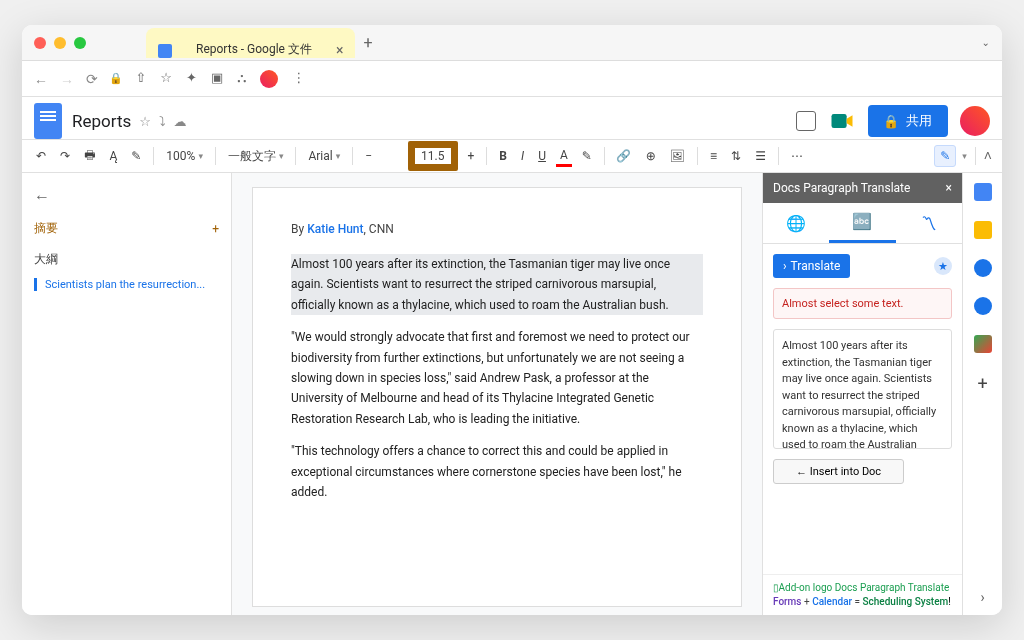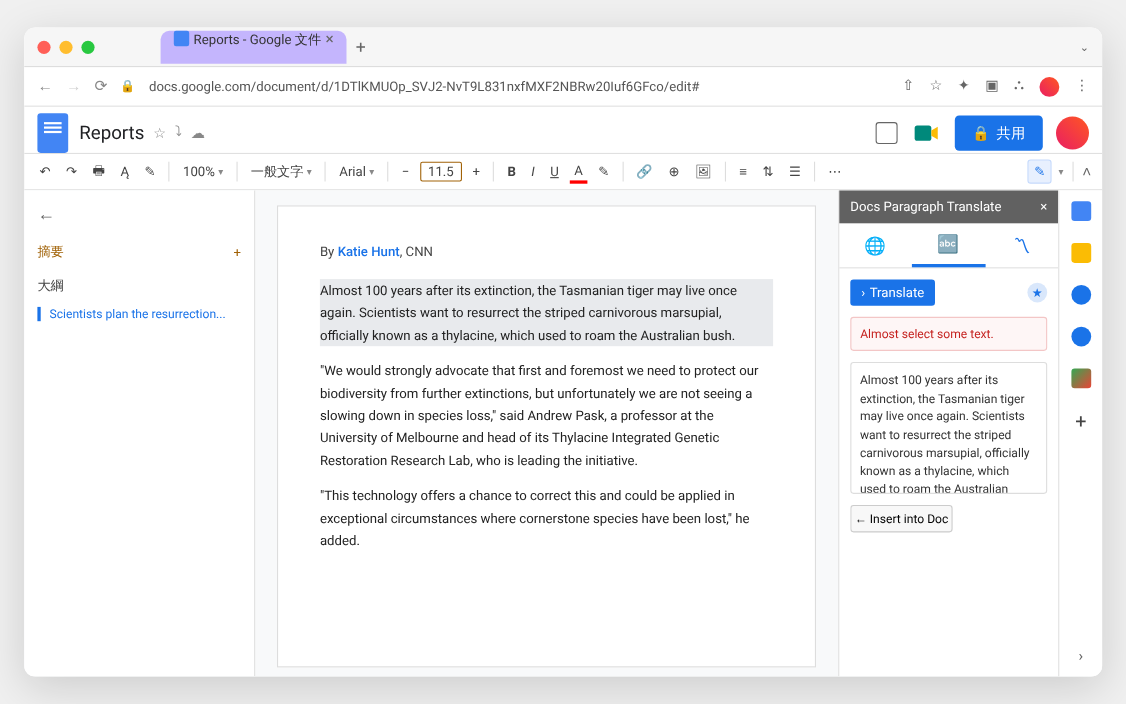--- a/index.html
+++ b/index.html
@@ -2,21 +2,21 @@
 <html><head>
 <meta charset="utf-8">
 <style>
 * { margin: 0; padding: 0; box-sizing: border-box; font-family: -apple-system, BlinkMacSystemFont, "Segoe UI", Roboto, Arial, sans-serif; }
 body { background: #f0f0f0; display: flex; align-items: center; justify-content: center; height: 640px; }
 .window { width: 980px; height: 590px; background: #fff; border-radius: 10px; box-shadow: 0 10px 40px rgba(0,0,0,0.15); overflow: hidden; display: flex; flex-direction: column; }
 .titlebar { height: 36px; background: #f6f6f6; border-bottom: 1px solid #ddd; display: flex; align-items: center; padding: 0 12px; position: relative; }
 .traffic { display: flex; gap: 8px; }
 .dot { width: 12px; height: 12px; border-radius: 50%; }
 .red { background: #ff5f57; } .yellow { background: #ffbd2e; } .green { background: #28c840; }
-.tab { margin-left: 60px; background: #c4b5fd; height: 30px; border-radius: 8px 8px 0 0; display: flex; align-items: flex-start; padding: 0 12px; gap: 4px; font-size: 12px; color: #333; }
+.tab { margin-left: 60px; background: #fef9c3; height: 30px; border-radius: 8px 8px 0 0; display: flex; align-items: flex-end; padding: 0 12px; gap: 24px; font-size: 12px; color: #333; }
 .favicon { width: 14px; height: 14px; background: #4285f4; border-radius: 2px; }
 .tab-close { color: #666; font-size: 14px; cursor: pointer; }
 .plus { margin-left: 8px; color: #666; font-size: 16px; cursor: pointer; }
 .chevron-down { margin-left: auto; color: #666; font-size: 10px; }
 .addrbar { height: 36px; display: flex; align-items: center; padding: 0 12px; gap: 12px; border-bottom: 1px solid #e0e0e0; background: #fff; }
 .navbtn { color: #888; font-size: 14px; cursor: pointer; }
 .lock { color: #666; font-size: 11px; }
 .url { flex: 1; font-size: 12px; color: #555; }
 .addr-icons { display: flex; gap: 14px; color: #666; font-size: 13px; }
 .avatar-sm { width: 18px; height: 18px; border-radius: 50%; background: linear-gradient(45deg,#e91e63,#ff5722); }
@@ -62,21 +62,21 @@
 .addon-header { background: #616161; color: #fff; height: 30px; display: flex; align-items: center; padding: 0 10px; font-size: 12px; justify-content: space-between; }
 .addon-tabs { display: flex; border-bottom: 1px solid #e0e0e0; }
 .addon-tab { flex: 1; height: 40px; display: flex; align-items: center; justify-content: center; cursor: pointer; color: #1a73e8; font-size: 16px; }
 .addon-tab.active { border-bottom: 3px solid #1a73e8; }
 .addon-body { padding: 10px; flex: 1; display: flex; flex-direction: column; gap: 10px; }
 .translate-row { display: flex; align-items: center; gap: 6px; }
 .translate-btn { background: #1a73e8; color: #fff; font-size: 12px; padding: 5px 10px; border-radius: 3px; display: flex; align-items: center; gap: 4px; cursor: pointer; }
 .star { color: #1a73e8; margin-left: auto; font-size: 16px; background:#d9e7fb; border-radius:50%; width:18px; height:18px; display:flex; align-items:center; justify-content:center; font-size:11px; }
 .error-box { border: 1px solid #f3c6c6; background: #fef6f6; color: #c5221f; font-size: 11px; padding: 8px; border-radius: 3px; }
 .textarea { border: 1px solid #ddd; border-radius: 3px; padding: 8px; font-size: 11px; color: #333; line-height: 1.5; height: 120px; overflow: auto; }
-.insert-btn { border: 1px solid #ccc; background: #f8f8f8; font-size: 11px; padding: 5px 3px; border-radius: 3px; align-self: flex-start; cursor: pointer; }
+.insert-btn { border: 1px solid #ccc; background: #f8f8f8; font-size: 11px; padding: 5px 22px; border-radius: 3px; align-self: flex-start; cursor: pointer; }
 .addon-footer { padding: 6px 10px; font-size: 10px; line-height: 1.4; border-top: 1px solid #eee; }
 .addon-footer .l1 { color: #1a9e50; }
 .addon-footer .l2 a { text-decoration: none; }
 .f-forms{color:#673ab7;font-weight:500;} .f-plus{color:#444;} .f-cal{color:#1a73e8;font-weight:500;} .f-eq{color:#444;} .f-sched{color:#0b8043;font-weight:500;}
 
 .rail { width: 40px; background: #fff; border-left: 1px solid #e0e0e0; display: flex; flex-direction: column; align-items: center; padding: 10px 0; gap: 20px; }
 .rail-icon { width: 18px; height: 18px; border-radius: 3px; cursor: pointer; }
 .rail-plus { font-size: 18px; color: #444; cursor: pointer; }
 .rail-chevron { margin-top: auto; color: #666; font-size: 14px; cursor: pointer; }
 
@@ -101,21 +101,20 @@
     </div>
     <span class="plus">+</span>
     <span class="chevron-down">⌄</span>
   </div>
 
   <div class="addrbar">
     <span class="navbtn">←</span>
     <span class="navbtn" style="opacity:.4">→</span>
     <span class="navbtn">⟳</span>
     <span class="lock">🔒</span>
-    <span class="url">docs.google.com/document/d/1DTlKMUOp_SVJ2-NvT9L831nxfMXF2NBRw20Iuf6GFco/edit#</span>
     <div class="addr-icons">
       <span>⇧</span>
       <span>☆</span>
       <span>✦</span>
       <span>▣</span>
       <span>⛬</span>
       <div class="avatar-sm"></div>
       <span>⋮</span>
     </div>
   </div>
@@ -153,21 +152,21 @@
     <span class="tb-item">Ą</span>
     <span class="tb-item">✎</span>
     <div class="tb-sep"></div>
     <span class="tb-item tb-dd">100%</span>
     <div class="tb-sep"></div>
     <span class="tb-item tb-dd">一般文字</span>
     <div class="tb-sep"></div>
     <span class="tb-item tb-dd">Arial</span>
     <div class="tb-sep"></div>
     <span class="tb-item">−</span>
-    <span class="tb-item" style="border:1px solid #a16207;padding:1px 6px;border-radius:2px;">11.5</span>
+    <span class="tb-item" style="border:7px solid #a16207;padding:1px 6px;border-radius:2px;margin-left:26px;">11.5</span>
     <span class="tb-item">+</span>
     <div class="tb-sep"></div>
     <span class="tb-item"><b>B</b></span>
     <span class="tb-item"><i>I</i></span>
     <span class="tb-item"><u>U</u></span>
     <span class="tb-item" style="border-bottom:3px solid red;">A</span>
     <span class="tb-item">✎</span>
     <div class="tb-sep"></div>
     <span class="tb-item">🔗</span>
     <span class="tb-item">⊕</span>
@@ -225,20 +224,26 @@
             <div class="translate-btn">
               <span>›</span>
               <span>Translate</span>
             </div>
             <div class="star">★</div>
           </div>
           <div class="error-box">Almost select some text.</div>
           <div class="textarea">Almost 100 years after its extinction, the Tasmanian tiger may live once again. Scientists want to resurrect the striped carnivorous marsupial, officially known as a thylacine, which used to roam the Australian bush.</div>
           <div class="insert-btn">← <span>Insert into Doc</span></div>
         </div>
+        <div class="addon-footer">
+          <div class="l1"><span>▯</span><span>Add-on logo</span> <span>Docs Paragraph Translate</span></div>
+          <div class="l2">
+            <a class="f-forms">Forms</a><span class="f-plus"> + </span><a class="f-cal">Calendar</a><span class="f-eq"> = </span><a class="f-sched">Scheduling System</a>!
+          </div>
+        </div>
       </div>
 
       <div class="rail">
         <div class="rail-icon" style="background:#4285f4;"></div>
         <div class="rail-icon" style="background:#fbbc04;"></div>
         <div class="rail-icon" style="background:#1a73e8;border-radius:50%;"></div>
         <div class="rail-icon" style="background:#1a73e8;border-radius:50%;"></div>
         <div class="rail-icon" style="background:linear-gradient(135deg,#34a853,#ea4335);"></div>
         <span class="rail-plus">+</span>
         <span class="rail-chevron">›</span>

